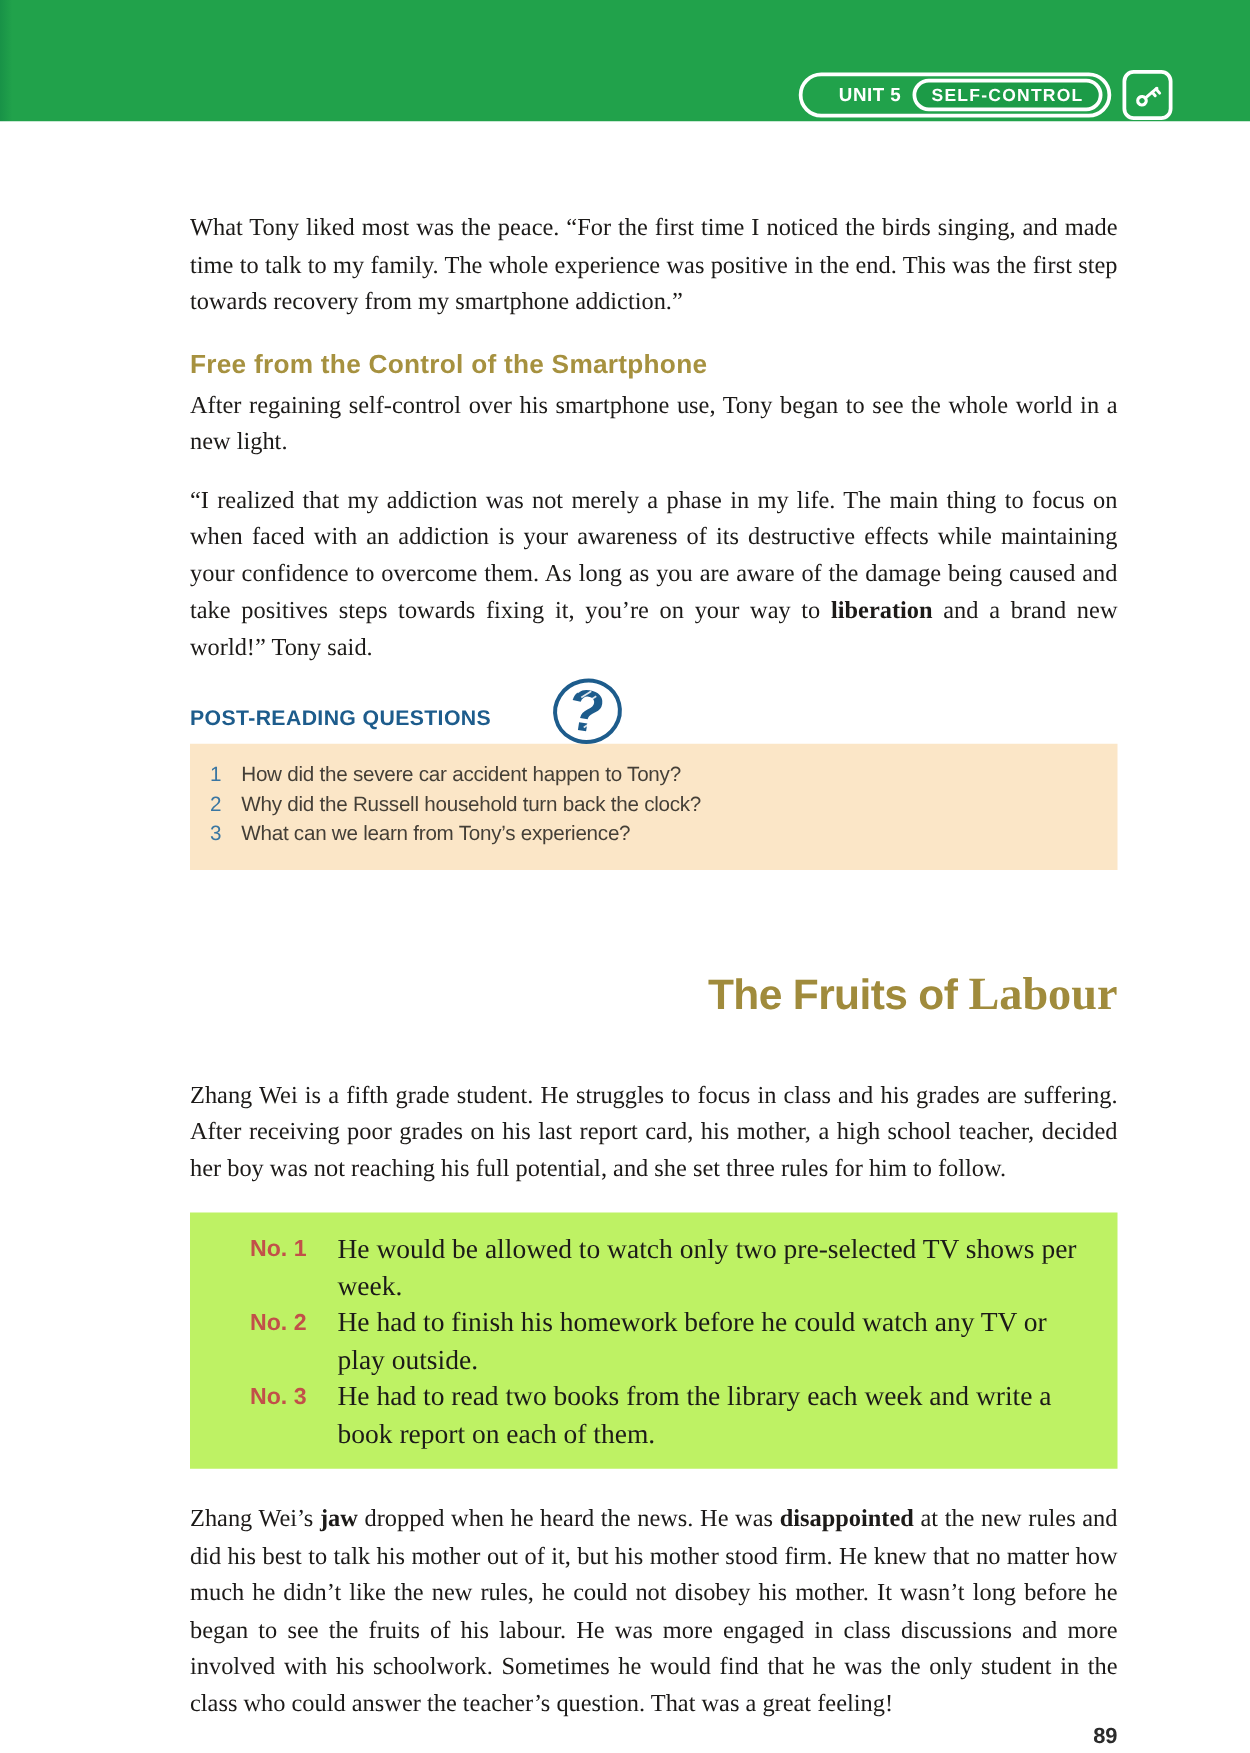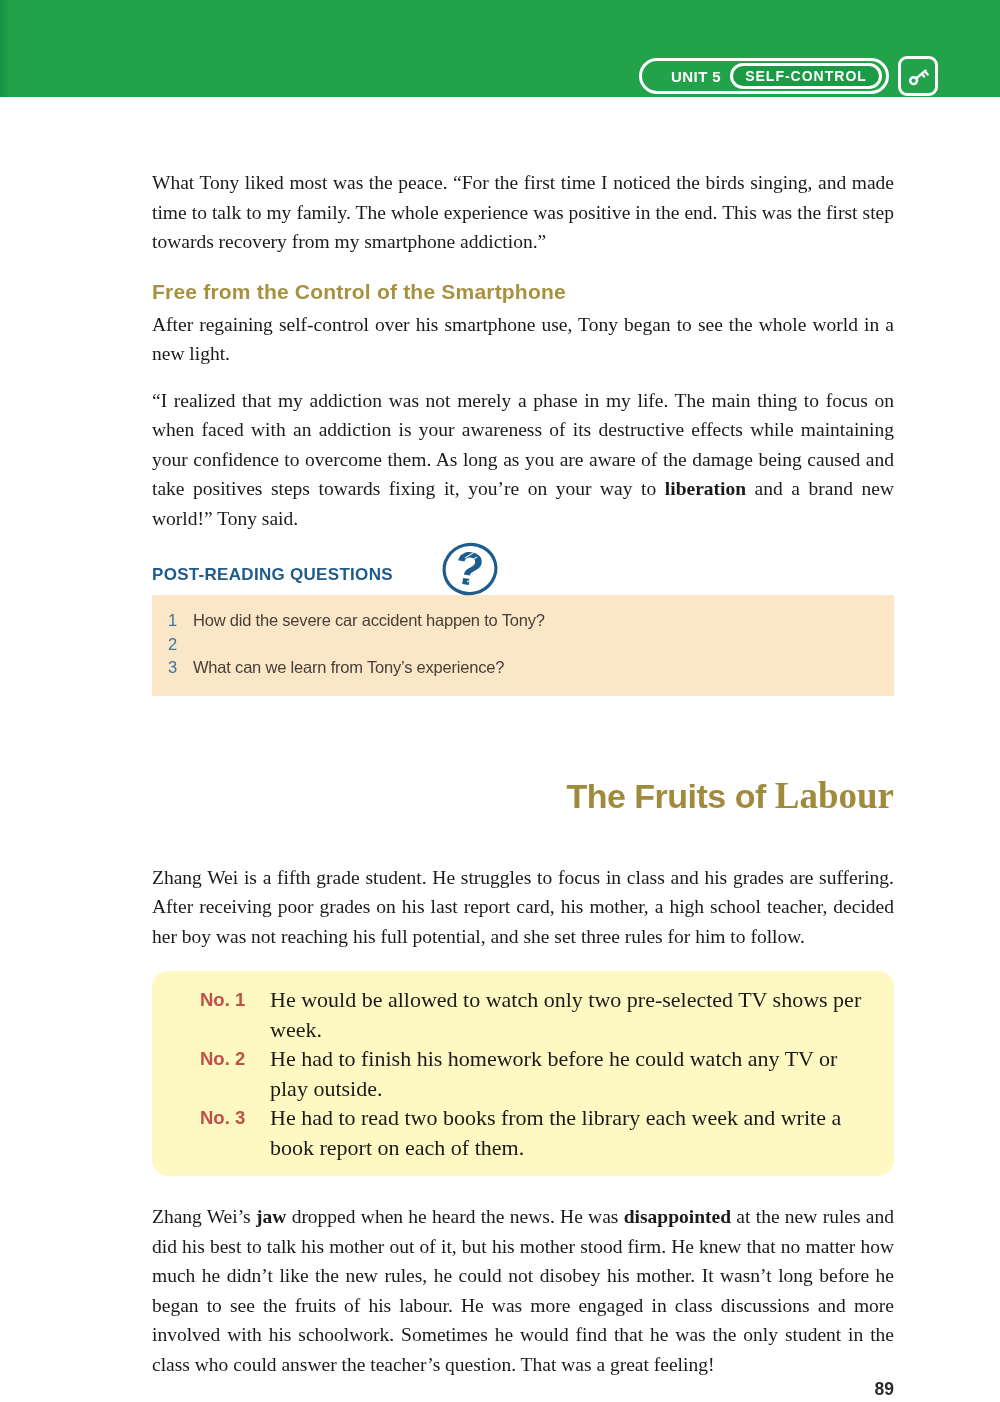--- a/index.html
+++ b/index.html
@@ -85,21 +85,21 @@
   .big-title .t-sans {
     font-family: "Liberation Sans", sans-serif; font-weight: bold; font-size: 34px;
     letter-spacing: -0.5px;
   }
   .big-title .t-serif {
     font-family: Liberation Serif, serif; font-weight: bold; font-size: 37px;
   }
   .intro { margin-top: 45px; }
 
   .gray-box {
-    margin-top: 20px; background: #fef9c3; border-radius: 16px;
+    margin-top: 20px; background: #bef264; border-radius: 0;
     padding: 14px 20px 14px 48px;
   }
   .rule-row { display: flex; }
   .rule-label {
     flex: none; width: 70px;
     font-family: "Liberation Sans", sans-serif; font-weight: bold;
     font-size: 18.5px; line-height: 29.5px; color: #c25049;
   }
   .rule-text {
     font-size: 22px; line-height: 29.5px; color: #1c1a18; max-width: 600px;
@@ -162,20 +162,21 @@
     </span>
   </div>
 
   <div class="peach-box">
     <div class="q-row">
       <span class="q-num">1</span>
       <span>How did the severe car accident happen to Tony?</span>
     </div>
     <div class="q-row">
       <span class="q-num">2</span>
+      <span>Why did the Russell household turn back the clock?</span>
     </div>
     <div class="q-row">
       <span class="q-num">3</span>
       <span>What can we learn from Tony’s experience?</span>
     </div>
   </div>
 
   <h1 class="big-title"><span class="t-sans">The Fruits of </span><span class="t-serif">Labour</span></h1>
 
   <p class="body intro">Zhang Wei is a fifth grade student. He struggles to focus in class and his grades are suffering. After receiving poor grades on his last report card, his mother, a high school teacher, decided her boy was not reaching his full potential, and she set three rules for him to follow.</p>

